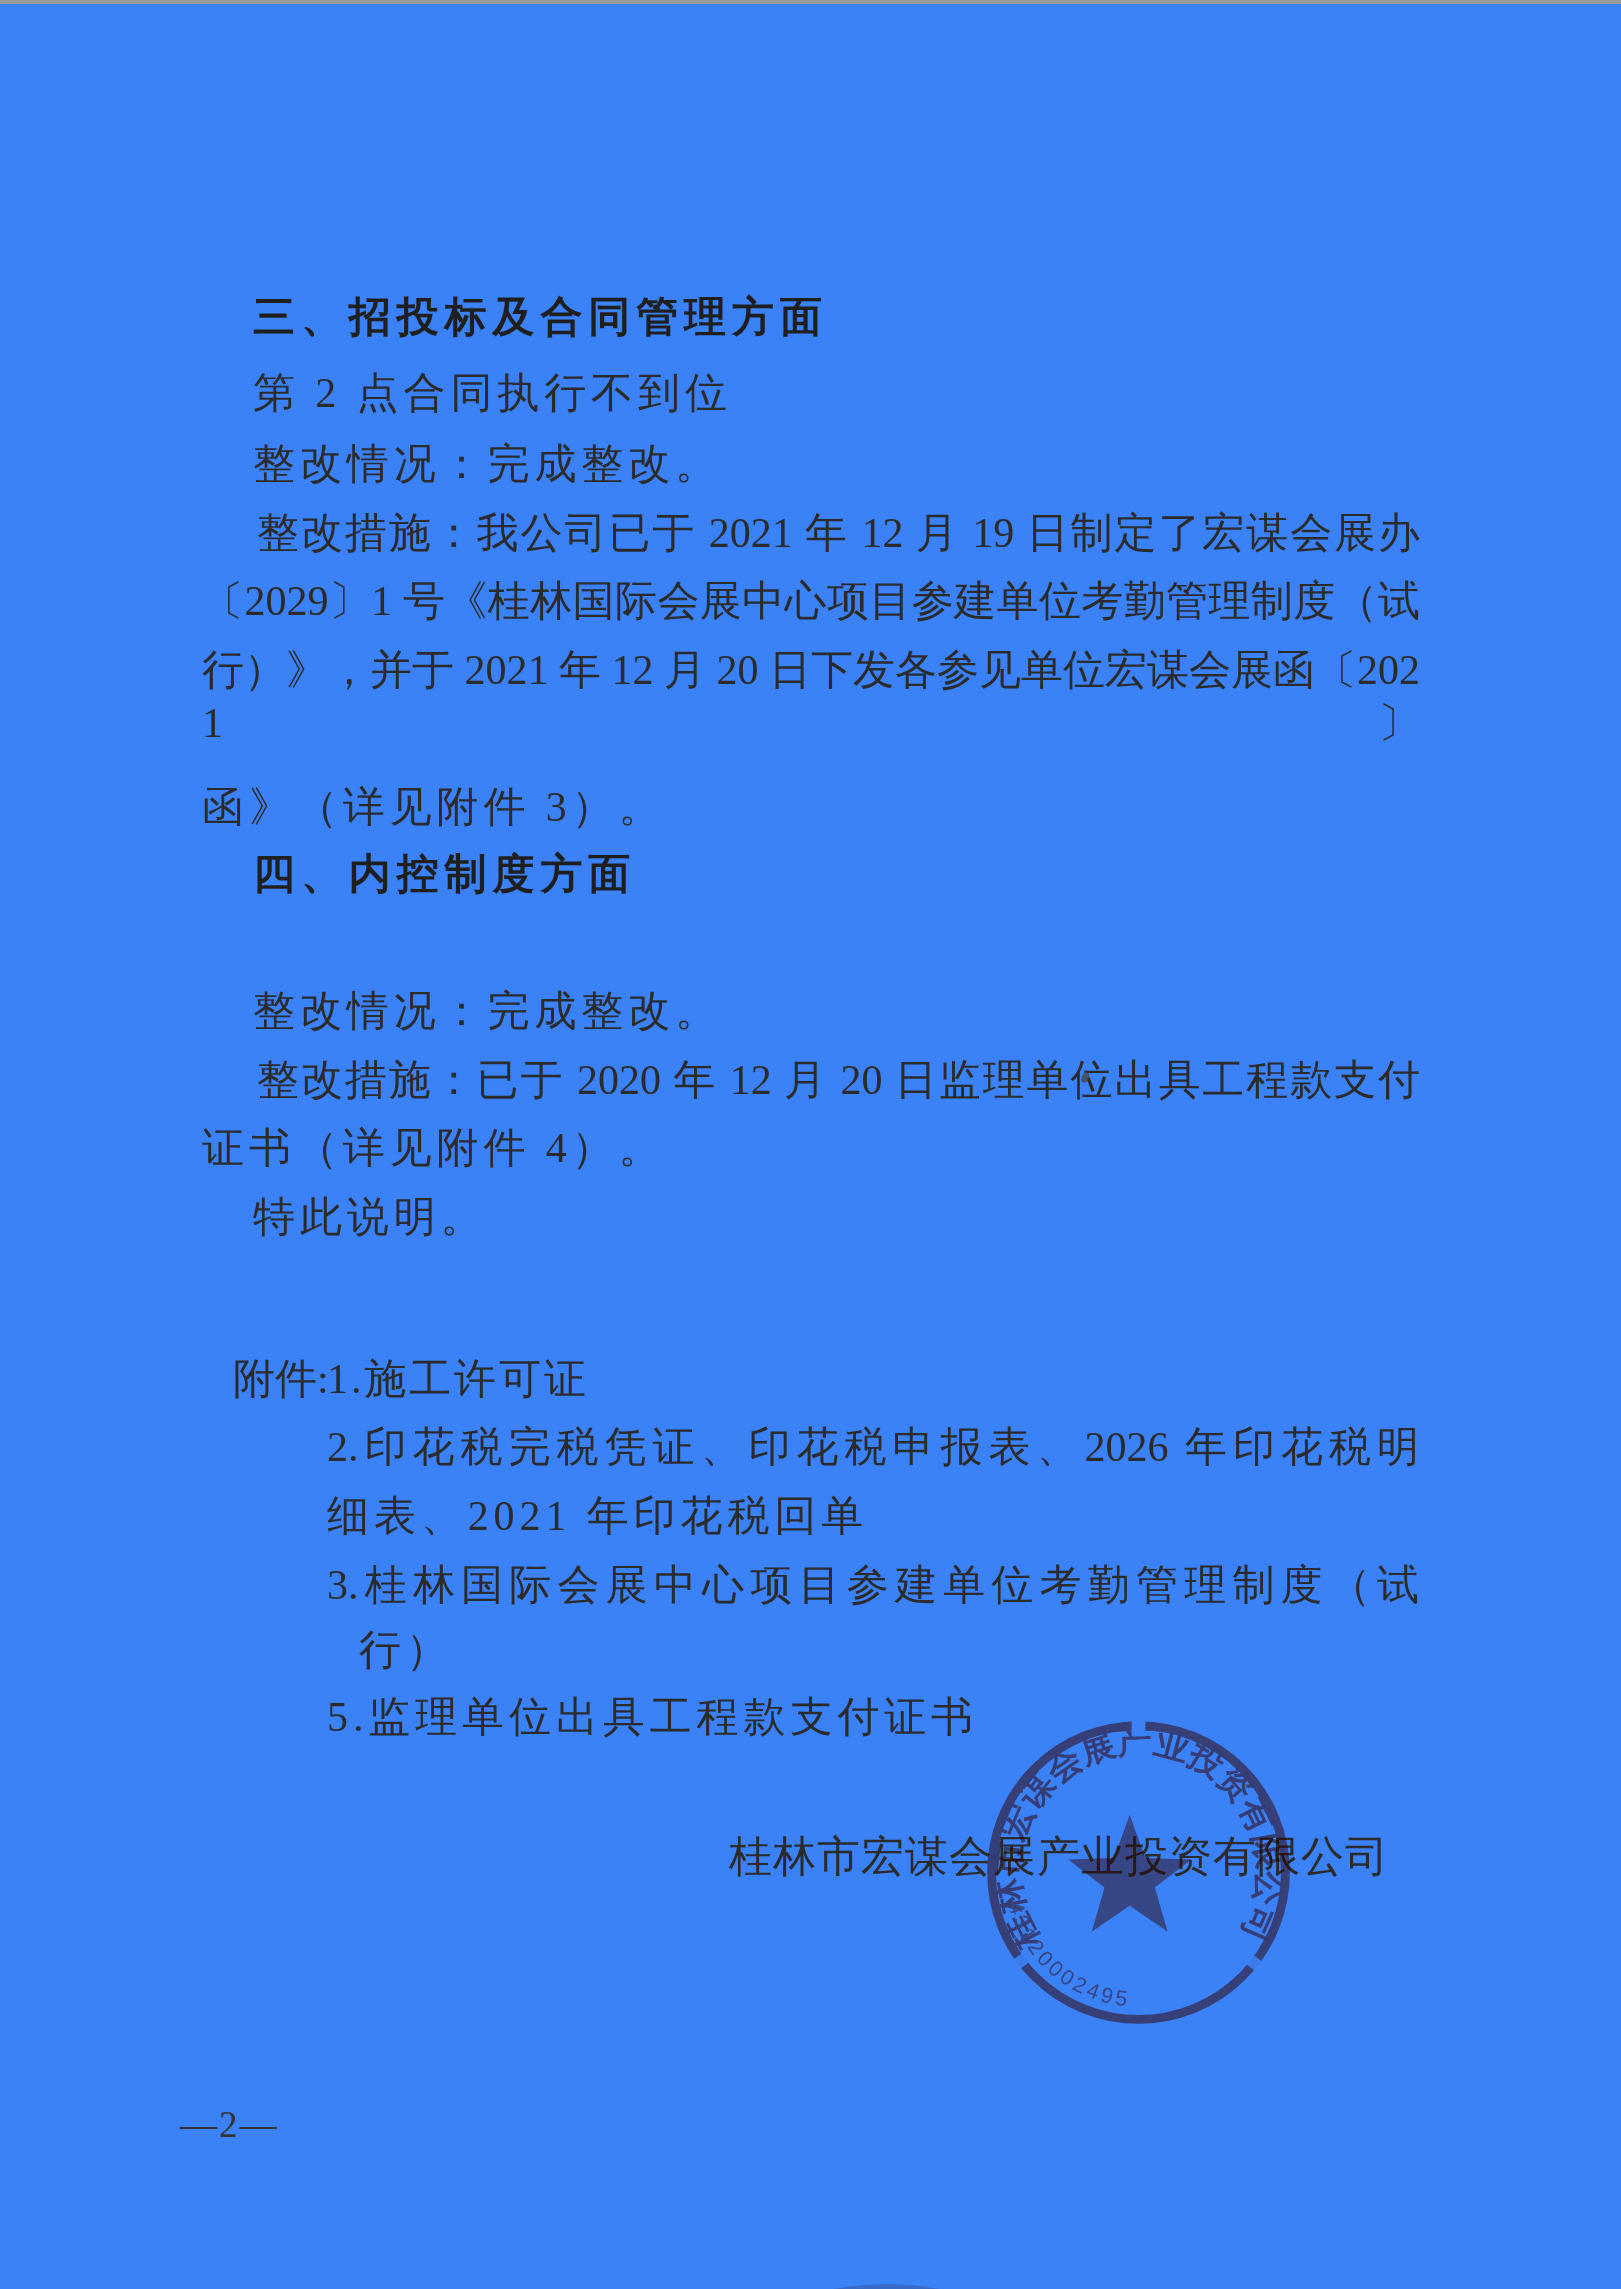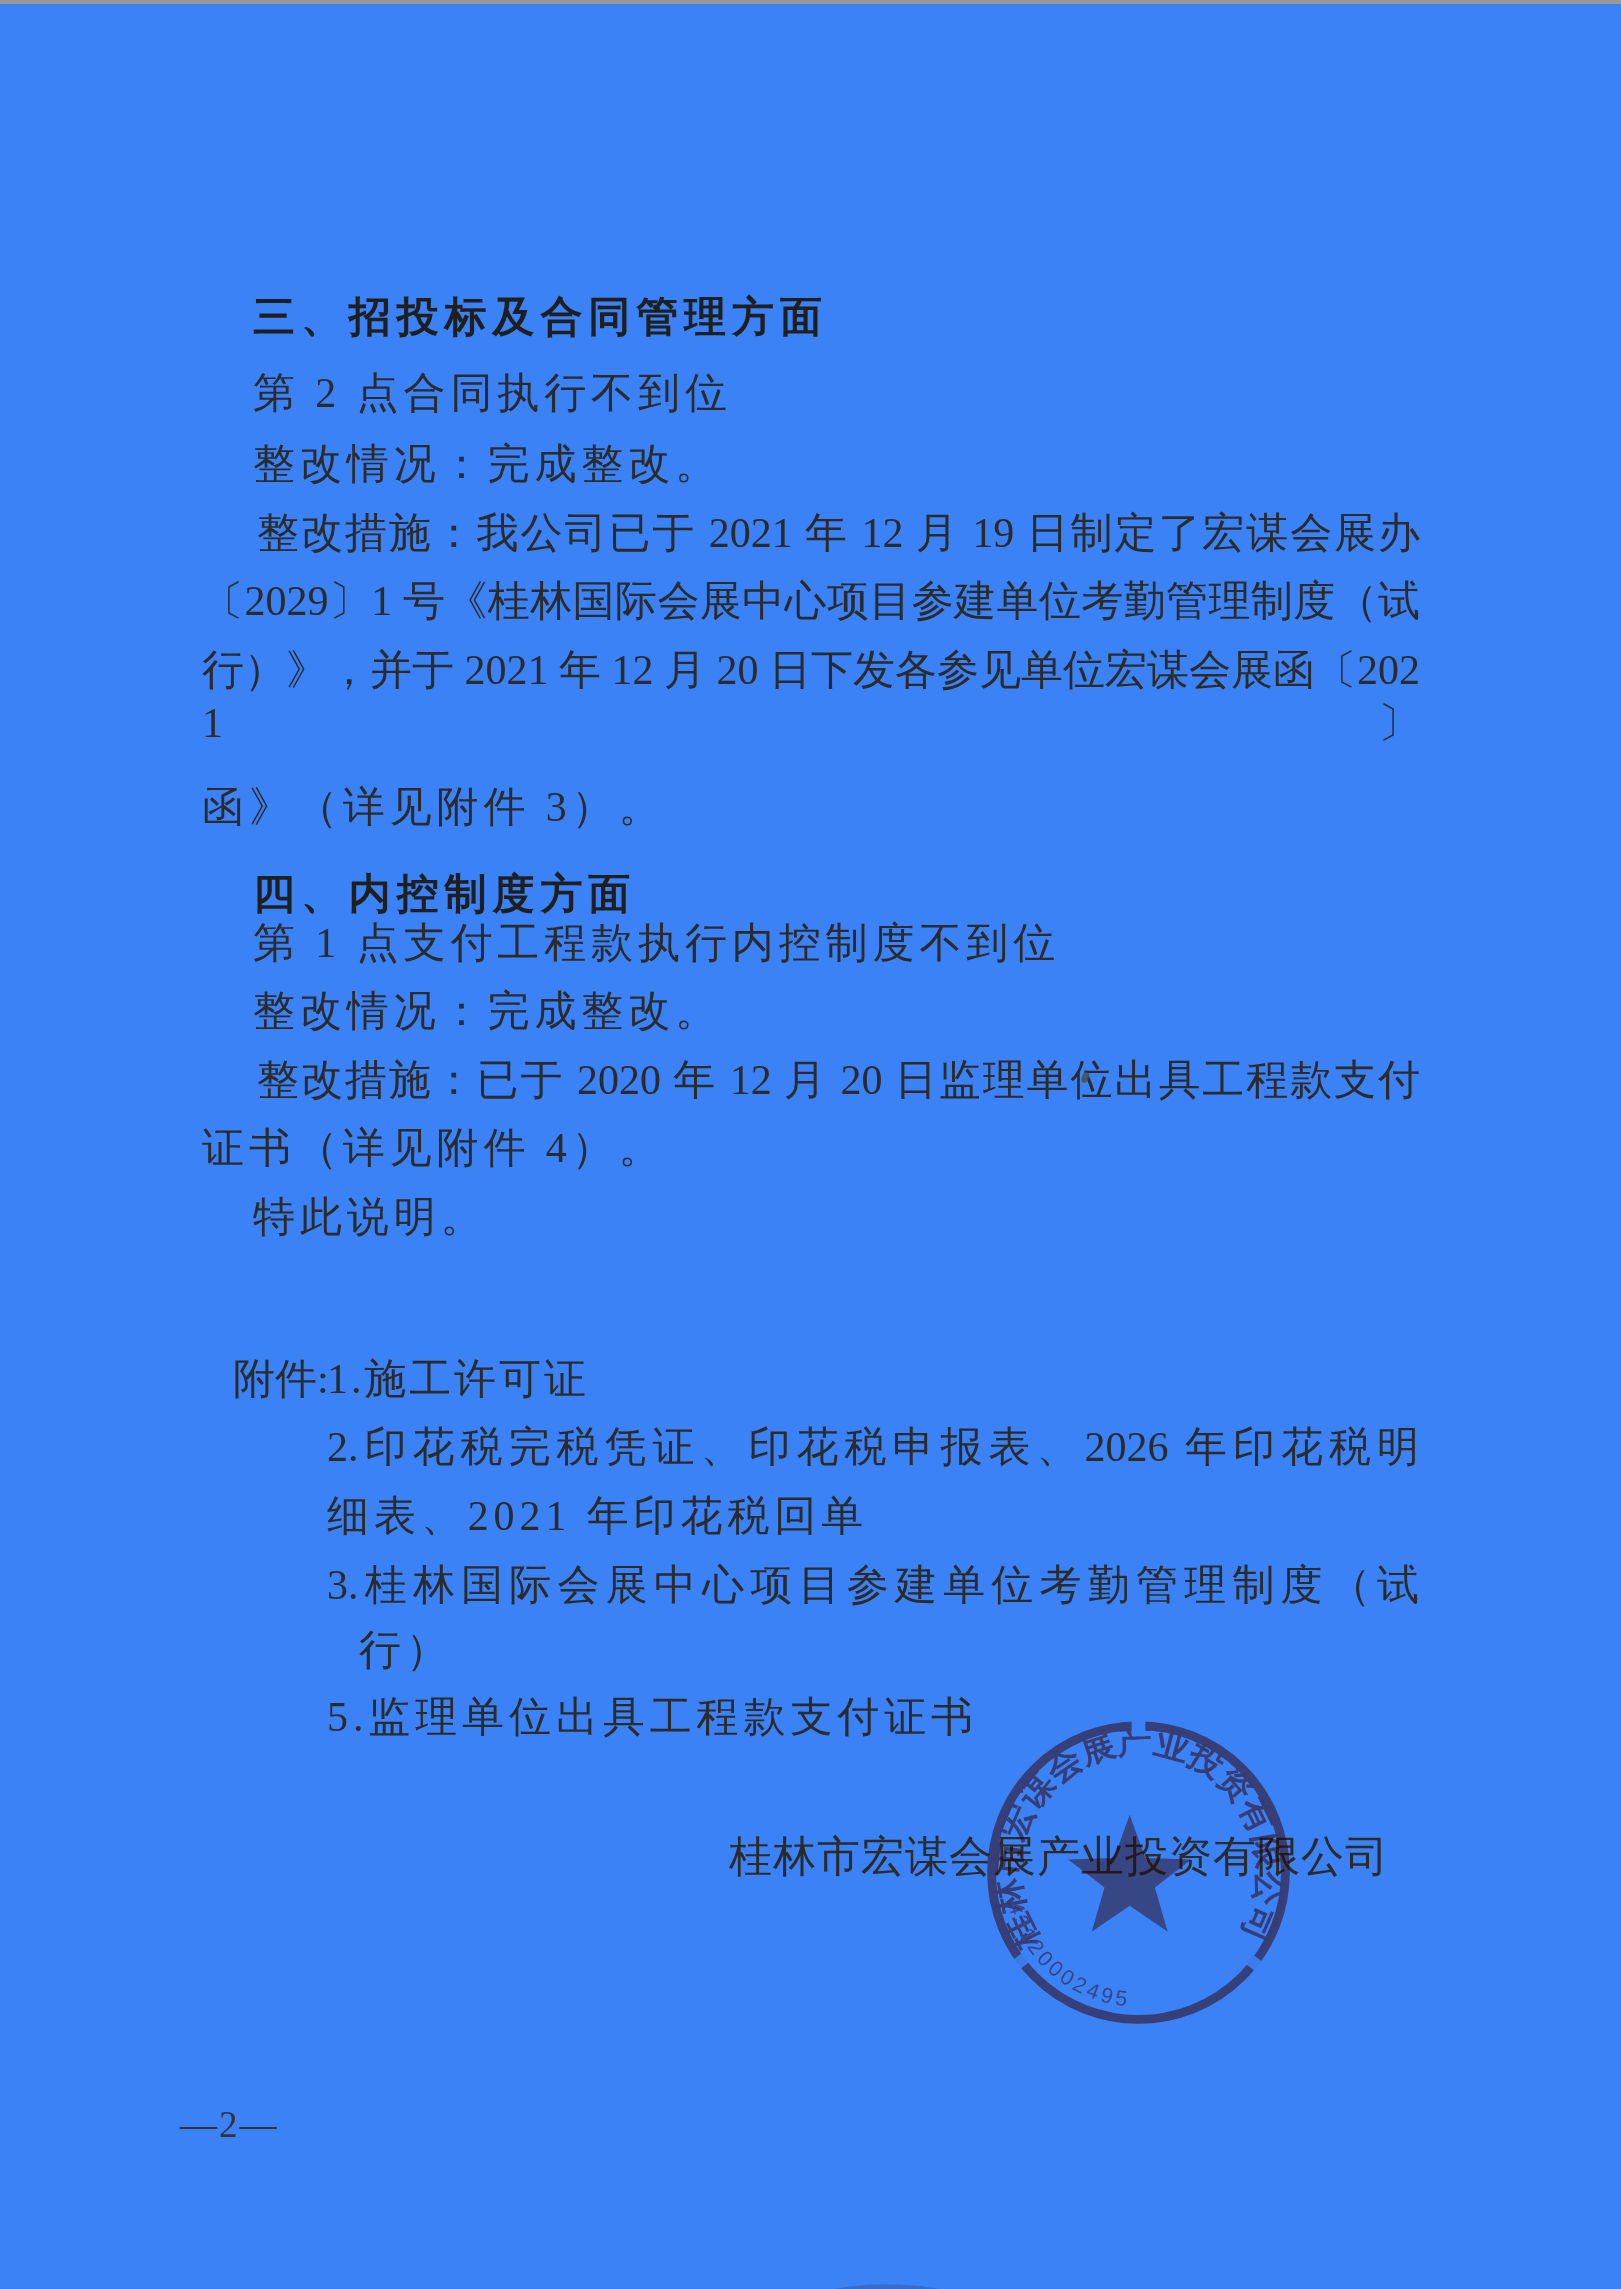--- a/index.html
+++ b/index.html
@@ -66,22 +66,21 @@
 <div class="page">
 
   <div class="ln hd" style="left:253px;top:287px">三、招投标及合同管理方面</div>
   <div class="ln" style="left:253px;top:363px">第 2 点合同执行不到位</div>
   <div class="ln" style="left:253px;top:434px">整改情况：完成整改。</div>
   <div class="ln just indent" style="top:503px">整改措施：我公司已于 2021 年 12 月 19 日制定了宏谋会展办</div>
   <div class="ln just" style="top:571px">〔2029〕1 号《桂林国际会展中心项目参建单位考勤管理制度（试</div>
   <div class="ln just" style="top:640px">行）》，并于 2021 年 12 月 20 日下发各参见单位宏谋会展函〔2021〕</div>
   <div class="ln" style="left:202px;top:777px">函》（详见附件 3）。</div>
 
-  <div class="ln hd" style="left:253px;top:864px">四、内控制度方面</div>
-  <div class="ln" style="left:253px;top:913px">第 1 点支付工程款执行内控制度不到位</div>
+  <div class="ln hd" style="left:253px;top:844px">四、内控制度方面</div>
   <div class="ln" style="left:253px;top:981px">整改情况：完成整改。</div>
   <div class="ln just indent" style="top:1050px">整改措施：已于 2020 年 12 月 20 日监理单位出具工程款支付</div>
   <div class="ln" style="left:202px;top:1118px">证书（详见附件 4）。</div>
 
   <div class="ln" style="left:253px;top:1187px">特此说明。</div>
 
   <div class="speck"></div>
 
   <div class="ln" style="left:233px;top:1349px;letter-spacing:0">附件:</div>
   <div class="ln" style="left:327px;top:1349px;letter-spacing:2.9px">1.施工许可证</div>

